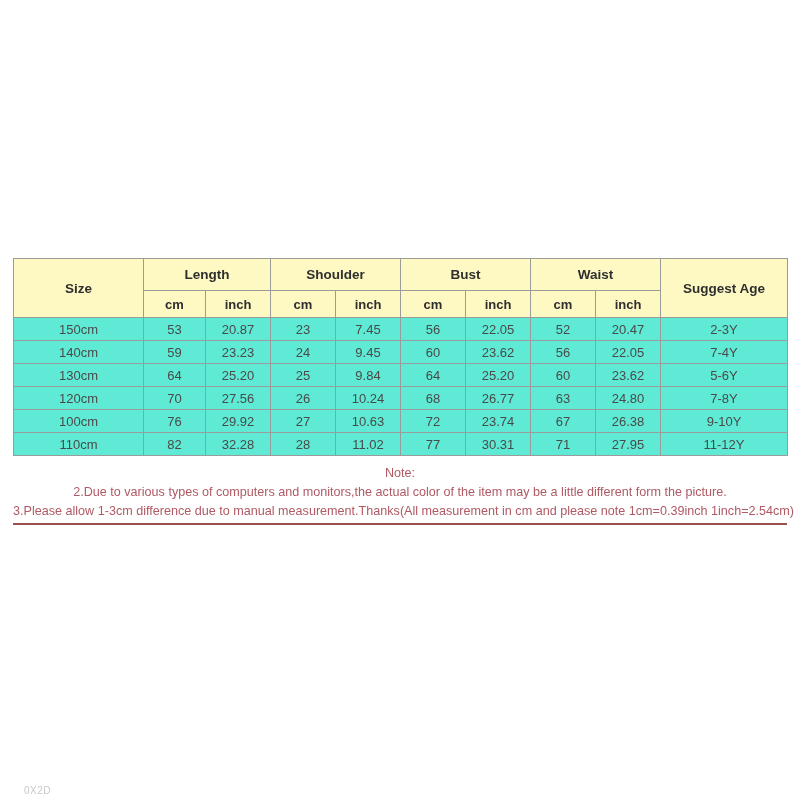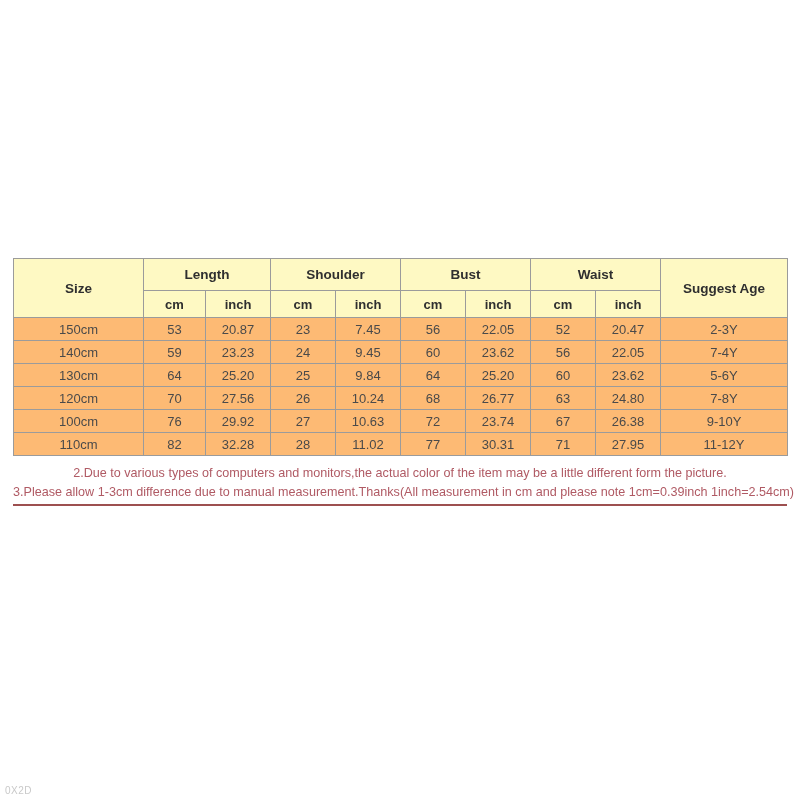--- a/index.html
+++ b/index.html
@@ -37,38 +37,38 @@
     color: #2f2f2f;
     font-weight: bold;
     font-size: 13.5px;
   }
   table.size-chart thead tr.group-row th { height: 31px; }
   table.size-chart thead tr.unit-row th  { height: 26px; font-size: 13px; }
   table.size-chart tbody td {
     height: 22px;
     color: #4a4a4a;
     font-size: 13px;
-    background: #fdba74;
+    background: #5eead4;
   }
   .note-section {
     position: absolute;
     left: 13px;
     top: 464px;
     width: 774px;
     text-align: center;
     color: #b05a64;
     font-size: 12.6px;
     line-height: 19px;
     border-bottom: 2px solid #9d5050;
     padding-bottom: 2px;
   }
   .note-line { white-space: nowrap; }
   .watermark {
     position: absolute;
-    left: 5px;
+    left: 24px;
     top: 785px;
     font-size: 10px;
     color: #c9c9c9;
     letter-spacing: 0.5px;
   }
 </style>
 </head>
 <body>
 
 <div class="canvas">
@@ -176,19 +176,20 @@
         <td>77</td>
         <td>30.31</td>
         <td>71</td>
         <td>27.95</td>
         <td>11-12Y</td>
       </tr>
     </tbody>
   </table>
 
   <div class="note-section">
+    <div class="note-line">Note:</div>
     <div class="note-line">2.Due to various types of computers and monitors,the actual color of the item may be a little different form the picture.</div>
     <div class="note-line">3.Please allow 1-3cm difference due to manual measurement.Thanks(All measurement in cm and please note 1cm=0.39inch 1inch=2.54cm)</div>
   </div>
 
   <div class="watermark">0X2D</div>
 
 </div>
 
 </body></html>

